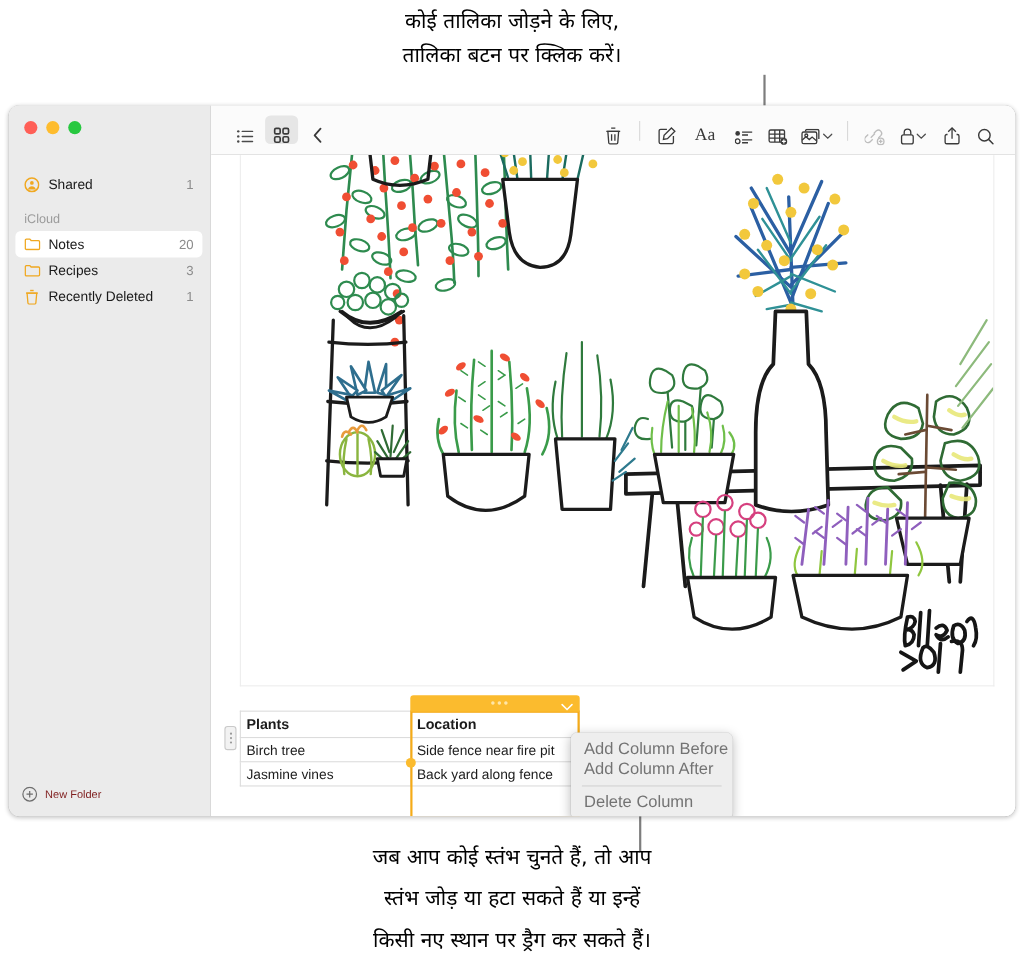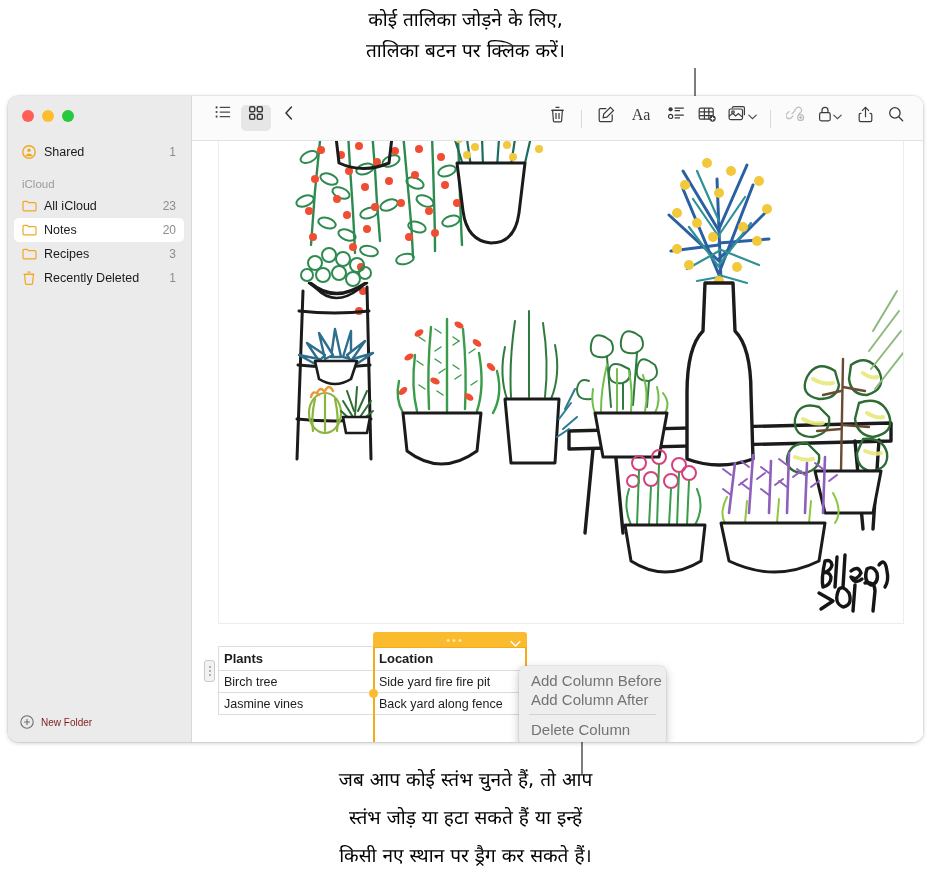--- a/index.html
+++ b/index.html
@@ -61,21 +61,21 @@
   }
   .traffic {
     position: absolute; left: 14px; top: 14px;
     display: flex; gap: 8px;
   }
   .dot { width: 12px; height: 12px; border-radius: 50%; }
   .dot.red { background: #ff5f57; }
   .dot.yellow { background: #febc2e; }
   .dot.green { background: #28c840; }
 
-  .side-list { position: absolute; left: 0; top: 44px; width: 184px; }
+  .side-list { position: absolute; left: 0; top: 60px; width: 184px; }
   .side-row {
     position: relative;
     height: 24px;
     margin: 0 8px 0 6px;
     display: flex; align-items: center;
     padding: 0 8px 0 6px;
     border-radius: 5px;
     font-size: 12.5px;
     color: #1a1a1a;
   }
@@ -111,21 +111,21 @@
     background: #fbfbfb;
     border-bottom: 1px solid #e3e3e3;
     display: flex; align-items: center;
     box-sizing: border-box;
   }
   .tb-left { display: flex; align-items: center; gap: 3px; padding-left: 16px; }
   .tb-right { position: absolute; right: 12px; top: 0; height: 45px;
               display: flex; align-items: center; gap: 1px; }
   .tb-btn {
     width: 30px; height: 26px;
-    display: flex; align-items: flex-start; justify-content: center;
+    display: flex; align-items: flex-end; justify-content: center;
     border-radius: 5px;
     color: #3c3c3c;
   }
   .tb-btn.active { background: #e6e6e6; }
   .tb-btn.dim { color: #b9b9b9; }
   .tb-btn.wide { width: 38px; }
   .tb-sep { width: 1px; height: 18px; background: #d9d9d9; margin: 0 8px; }
   .chev { margin-left: 1px; color:#5a5a5a; }
 
   
@@ -269,29 +269,20 @@
               <circle cx="7" cy="5.3" r="1.7" fill="#f0a820"></circle>
               <path d="M3.4 11.2c.6-2 2-2.8 3.6-2.8s3 .8 3.6 2.8" fill="#f0a820"></path>
             </svg>
           </span>
           <span class="lbl">Shared</span>
           <span class="cnt">1</span>
         </div>
 
         <div class="side-head">iCloud</div>
 
-        <div class="side-row">
-          <span class="ic">
-            <svg width="15" height="12" viewBox="0 0 15 12">
-              <path d="M1 2.4a1 1 0 011-1h3.1l1.2 1.3H13a1 1 0 011 1v6.1a1 1 0 01-1 1H2a1 1 0 01-1-1z" fill="none" stroke="#f0a820" stroke-width="1.2"></path>
-            </svg>
-          </span>
-          <span class="lbl">All iCloud</span>
-          <span class="cnt">23</span>
-        </div>
 
         <div class="side-row selected">
           <span class="ic">
             <svg width="15" height="12" viewBox="0 0 15 12">
               <path d="M1 2.4a1 1 0 011-1h3.1l1.2 1.3H13a1 1 0 011 1v6.1a1 1 0 01-1 1H2a1 1 0 01-1-1z" fill="none" stroke="#f0a820" stroke-width="1.2"></path>
             </svg>
           </span>
           <span class="lbl">Notes</span>
           <span class="cnt">20</span>
         </div>
@@ -825,21 +816,21 @@
                 <col class="c1">
                 <col class="c2">
               </colgroup>
             <tbody>
               <tr class="hdr">
                 <td>Plants</td>
                 <td>Location</td>
               </tr>
               <tr>
                 <td>Birch tree</td>
-                <td>Side yard fire fire pit</td>
+                <td>Side fence near fire pit</td>
               </tr>
               <tr>
                 <td>Jasmine vines</td>
                 <td>Back yard along fence</td>
               </tr>
             </tbody>
           </table>
 
           <div class="col-select-box"></div>
           <div class="col-dot"></div>

